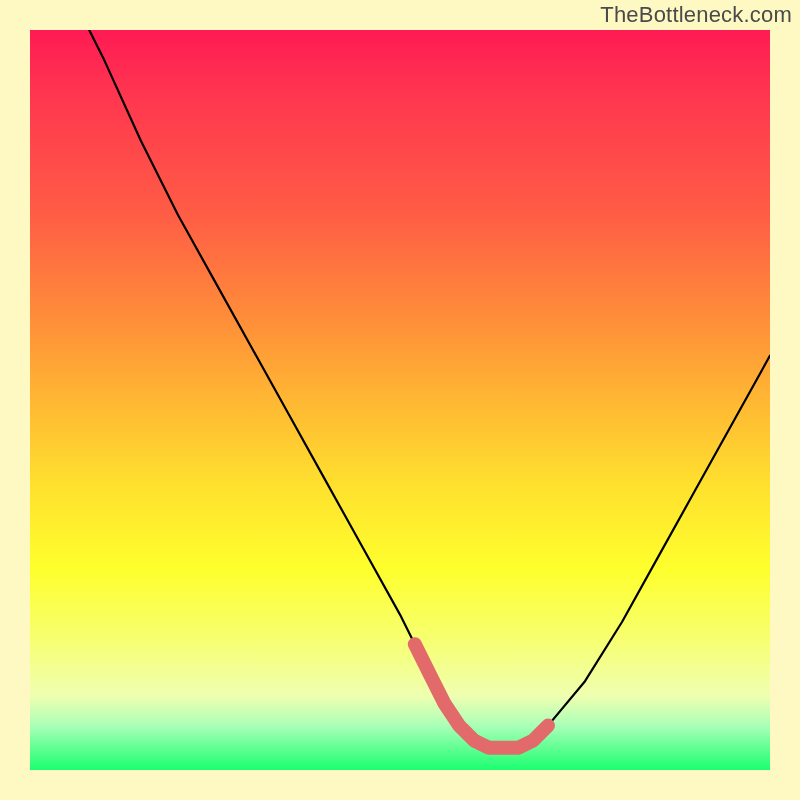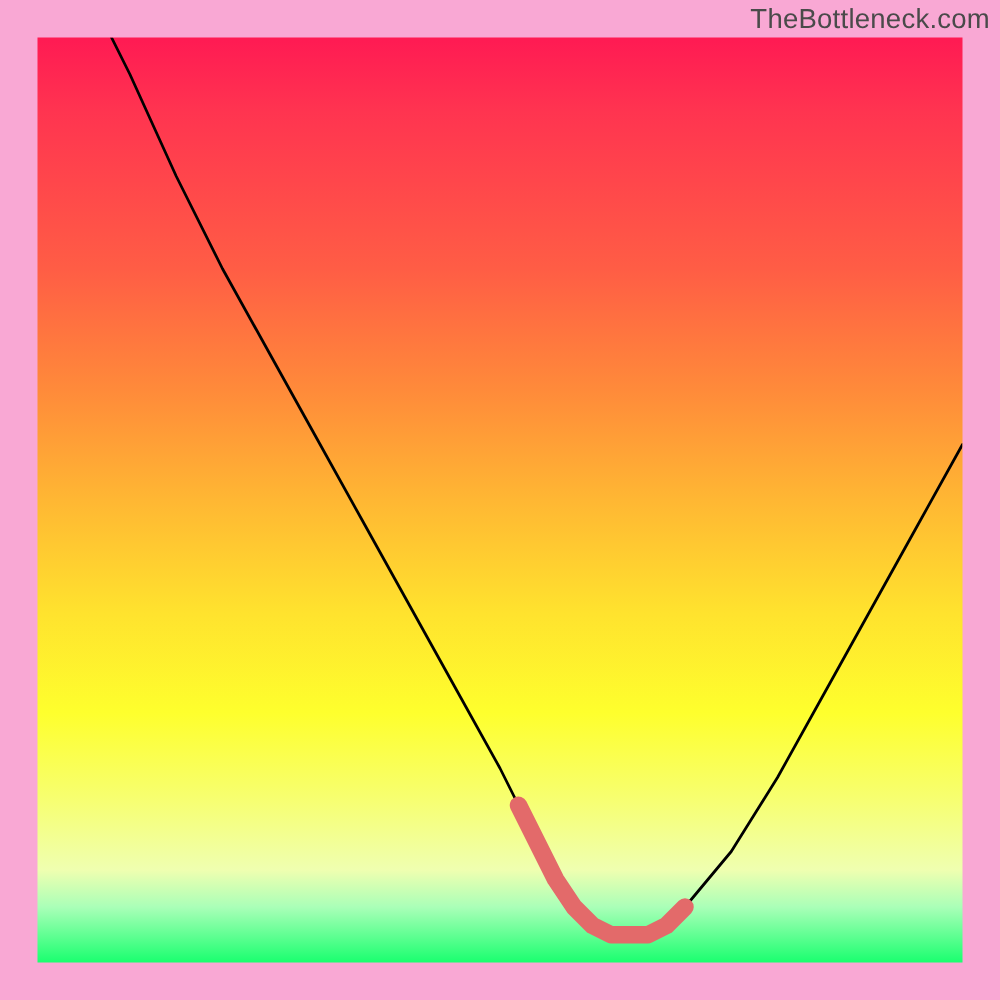--- a/index.html
+++ b/index.html
@@ -8,21 +8,21 @@
     width: 800px;
     height: 800px;
     background: #000;
     overflow: hidden;
     font-family: Arial, Helvetica, sans-serif;
   }
   .frame {
     position: relative;
     width: 800px;
     height: 800px;
-    background: #f9a8d4;
+    background: #fef9c3;
   }
   .watermark {
     position: absolute;
     top: 2px;
     right: 8px;
     color: #4a4a4a;
     font-size: 22px;
     font-weight: 500;
     z-index: 10;
     letter-spacing: 0.2px;

